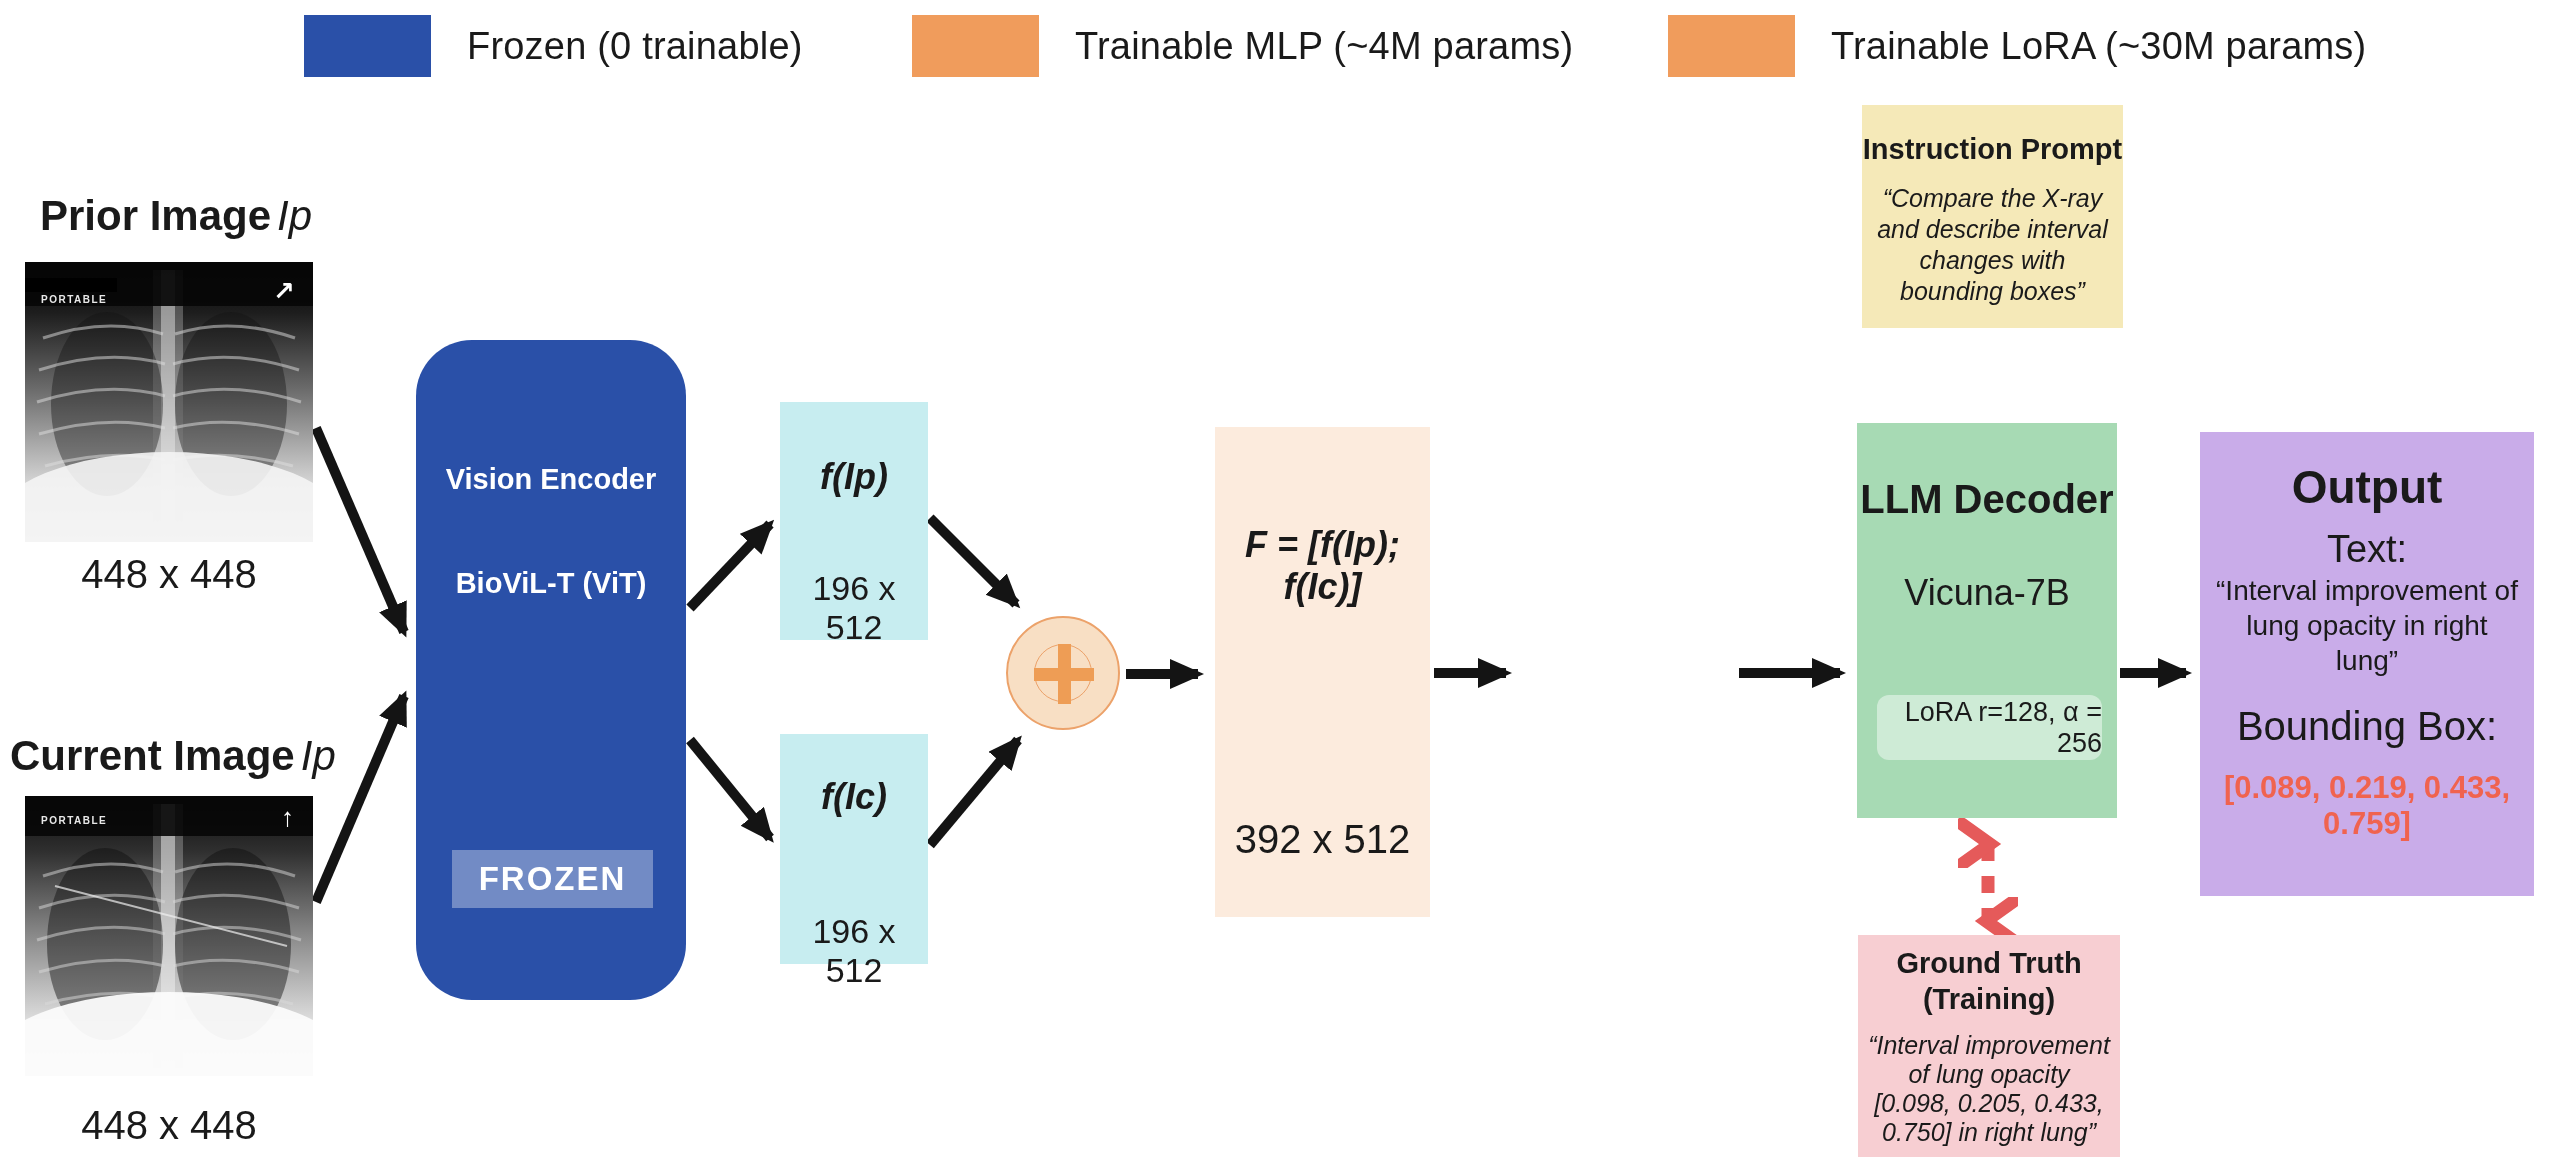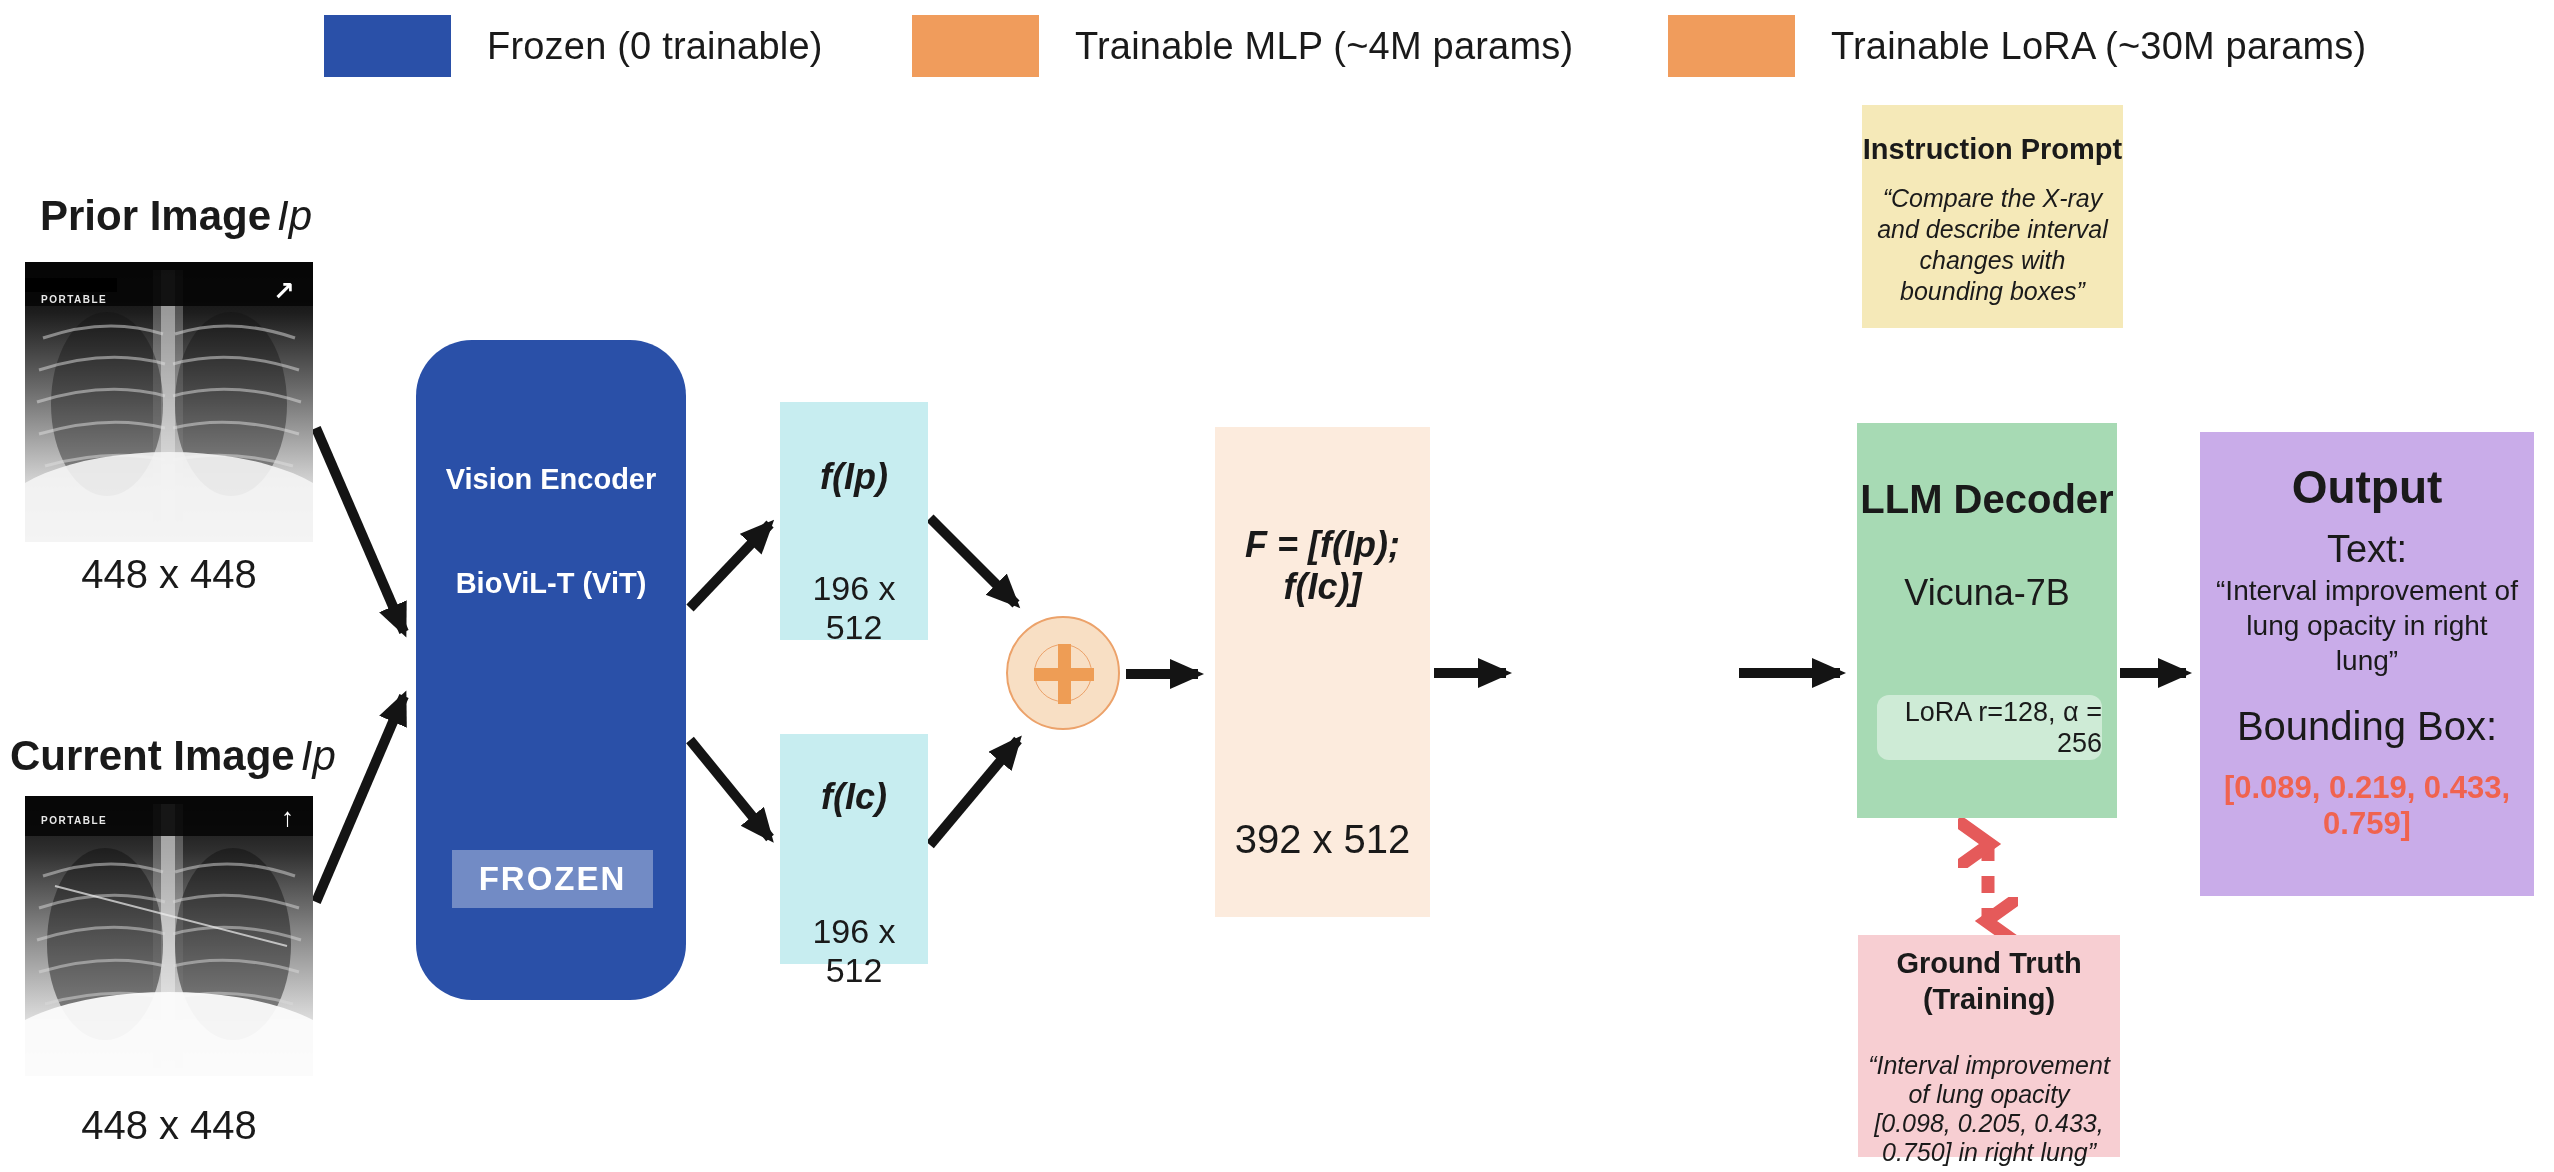--- a/index.html
+++ b/index.html
@@ -73,21 +73,21 @@
       <line x1="930" y1="518" x2="1016" y2="604" marker-end="url(#ah)"></line>
       <line x1="930" y1="845" x2="1018" y2="740" marker-end="url(#ah)"></line>
       <line x1="1126" y1="674" x2="1198" y2="674" marker-end="url(#ah)"></line>
       <line x1="1434" y1="673" x2="1506" y2="673" marker-end="url(#ah)"></line>
       <line x1="1739" y1="673" x2="1840" y2="673" marker-end="url(#ah)"></line>
       <line x1="2120" y1="673" x2="2186" y2="673" marker-end="url(#ah)"></line>
     </g>
     <line x1="1988" y1="844" x2="1988" y2="921" stroke="#e55a5a" stroke-width="13" stroke-dasharray="17 15" marker-start="url(#rah)" marker-end="url(#rah)"></line>
   </svg>
 
-  <div class="abs legend-item" style="left:324px;top:14px;">
+  <div class="abs legend-item" style="left:304px;top:14px;">
     <div class="swatch" style="background-color: rgb(42, 80, 168);"></div>
     <div class="legend-label">Frozen (0 trainable)</div>
   </div>
   <div class="abs legend-item" style="left:912px;top:14px;">
     <div class="swatch" style="background-color: rgb(240, 156, 92);"></div>
     <div class="legend-label">Trainable  MLP (~4M params)</div>
   </div>
   <div class="abs legend-item" style="left:1668px;top:14px;">
     <div class="swatch" style="background-color: rgb(240, 156, 92);"></div>
     <div class="legend-label">Trainable  LoRA (~30M params)</div>
@@ -190,21 +190,21 @@
   </div>
 
   <div class="box" style="left: 1862px; top: 105px; width: 261px; height: 223px; background-color: rgb(245, 233, 184);">
     <div class="abs ctr note-title" style="top:26px;">Instruction Prompt</div>
     <div class="abs ctr note-quote" style="top:78px;left:10px;width:241px;">“Compare the X-ray and describe interval changes with bounding boxes”</div>
   </div>
 
   <div class="box" style="left: 1858px; top: 935px; width: 262px; height: 222px; background-color: rgb(247, 206, 210);">
     <div class="abs ctr note-title" style="top:10px;">Ground Truth</div>
     <div class="abs ctr note-title" style="top:46px;">(Training)</div>
-    <div class="abs ctr note-quote" style="top:96px;left:9px;width:244px;line-height:29px;margin-top:20px;">“Interval improvement of lung opacity [0.098, 0.205, 0.433, 0.750] in right lung”</div>
+    <div class="abs ctr note-quote" style="top:96px;left:9px;width:244px;line-height:29px;">“Interval improvement of lung opacity [0.098, 0.205, 0.433, 0.750] in right lung”</div>
   </div>
 
   <div class="box" style="left: 2200px; top: 402px; width: 334px; height: 464px; background-color: rgb(201, 172, 233); margin-top: 30px;">
     <div class="abs ctr out-title" style="top:28px;">Output</div>
     <div class="abs ctr out-label" style="top:96px;">Text:</div>
     <div class="abs ctr out-quote" style="top:141px;left:16px;width:302px;">“Interval improvement of lung opacity in right lung”</div>
     <div class="abs ctr out-bbox-label" style="top:272px;">Bounding Box:</div>
     <div class="abs ctr out-bbox" style="top: 338px; color: rgb(240, 99, 79);">[0.089, 0.219, 0.433, 0.759]</div>
   </div>
 

